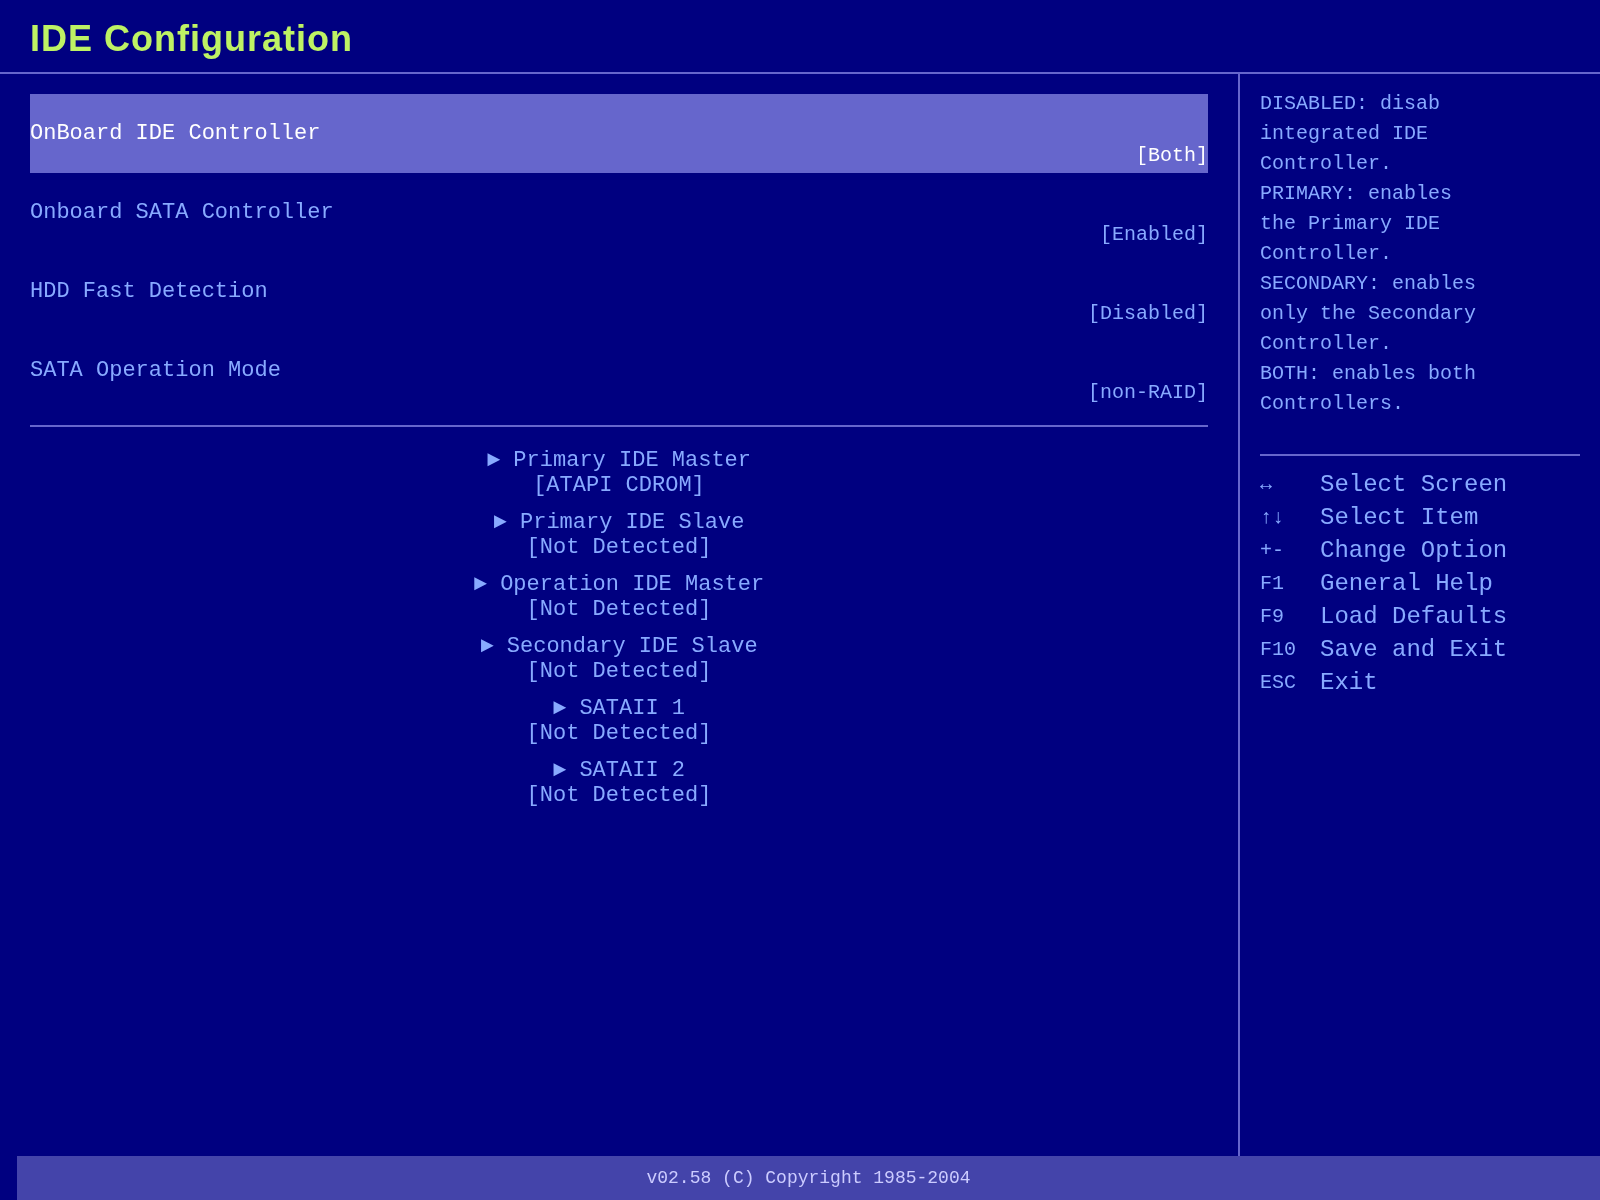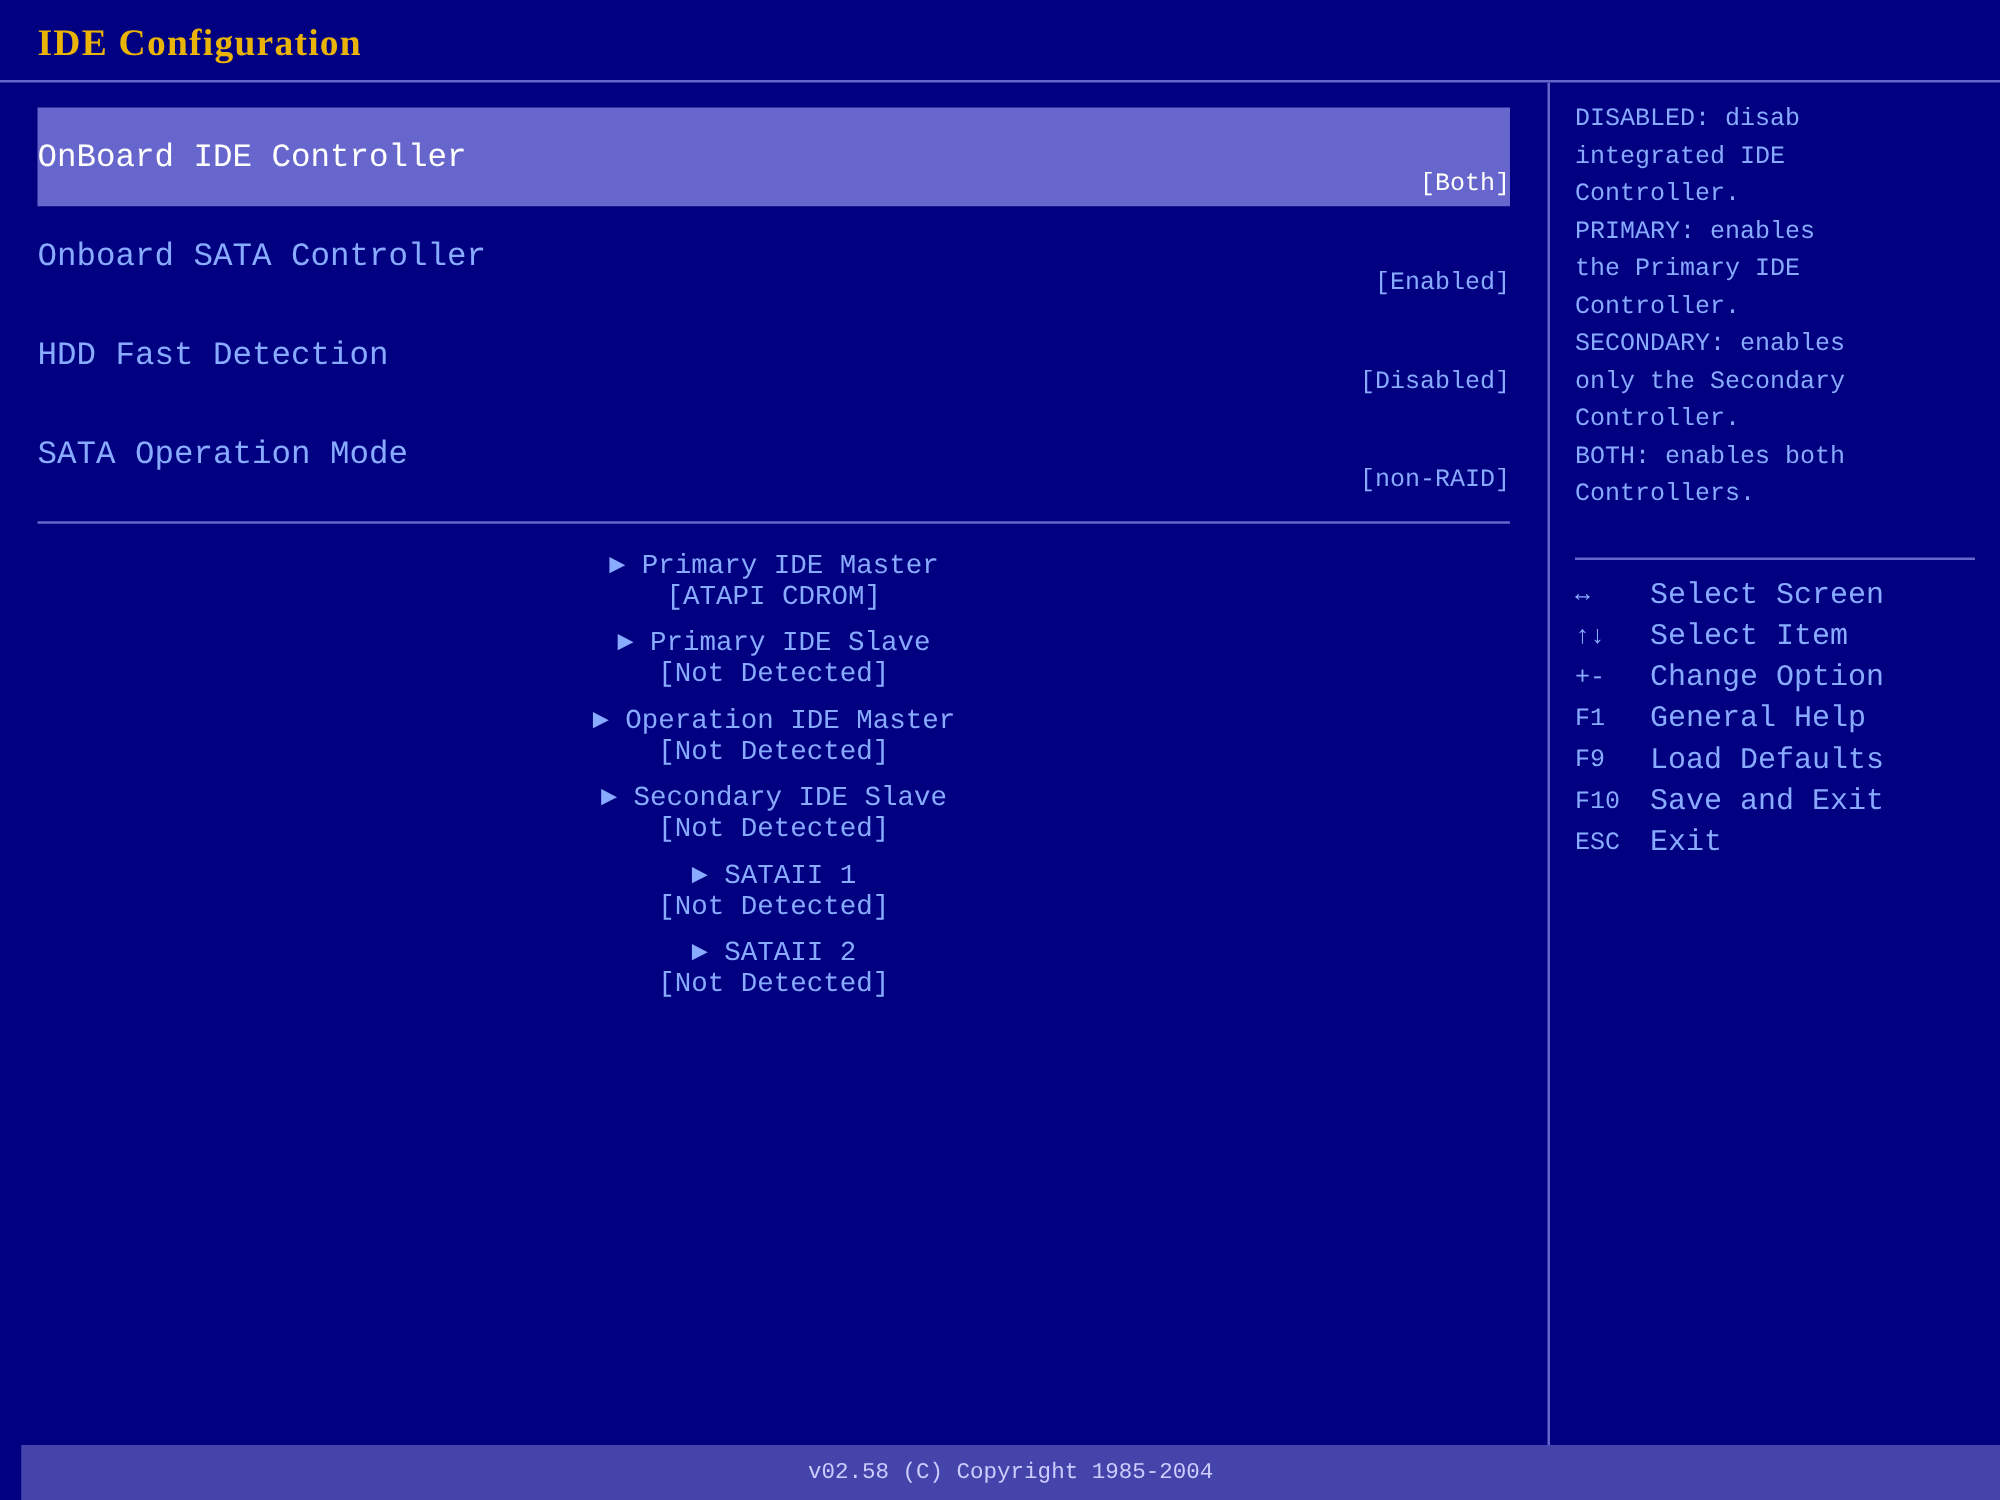--- a/index.html
+++ b/index.html
@@ -20,24 +20,24 @@
       flex-direction: column;
     }
 
     
     .title-bar {
       background: #000080;
       padding: 18px 30px 12px 30px;
       border-bottom: 2px solid #6666cc;
     }
     .title-bar h1 {
-      color: #eab308;
-      font-size: 30px;
+      color: #bef264;
+      font-size: 36px;
       font-weight: bold;
-      font-family: Liberation Serif, serif;
+      font-family: Liberation Sans, sans-serif;
       letter-spacing: 1px;
     }
 
     
     .main-area {
       display: flex;
       flex: 1;
       overflow: hidden;
     }
 
@@ -60,21 +60,21 @@
       justify-content: space-between;
       align-items: center;
       padding: 6px 0;
     }
     .settings-row.highlighted {
       background: #6666cc;
     }
 
     .setting-name {
       color: #88aaff;
-      font-size: 26px;
+      font-size: 22px;
       font-family: 'Courier New', Courier, monospace;
       white-space: nowrap;
     }
     .settings-row.highlighted .setting-name {
       color: #ffffff;
     }
 
     .setting-value {
       color: #88aaff;
       font-size: 20px;

